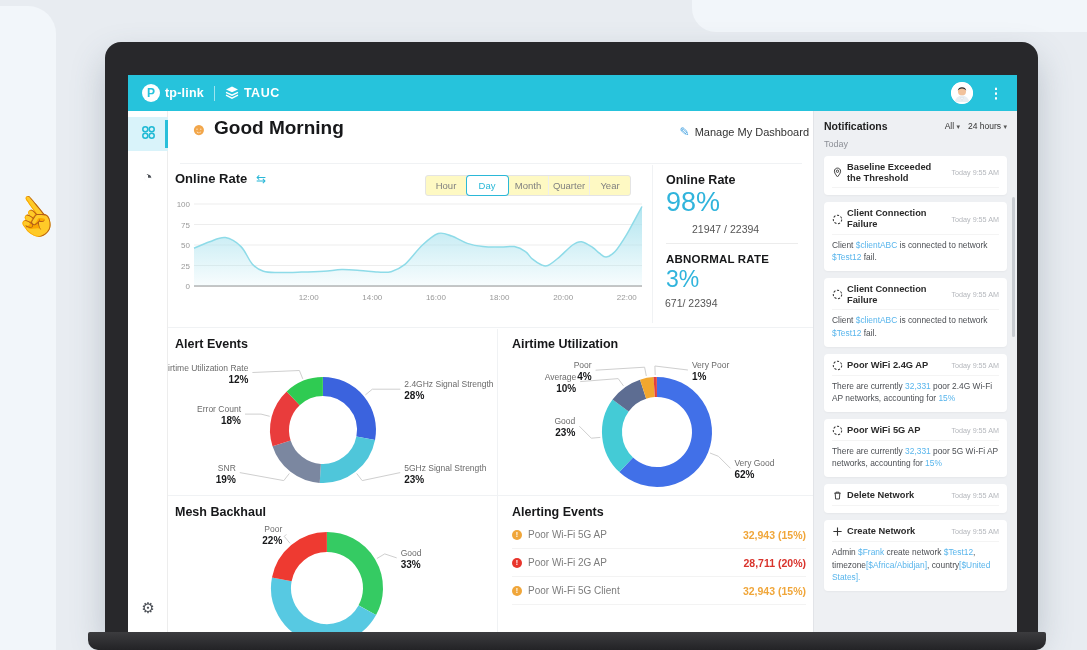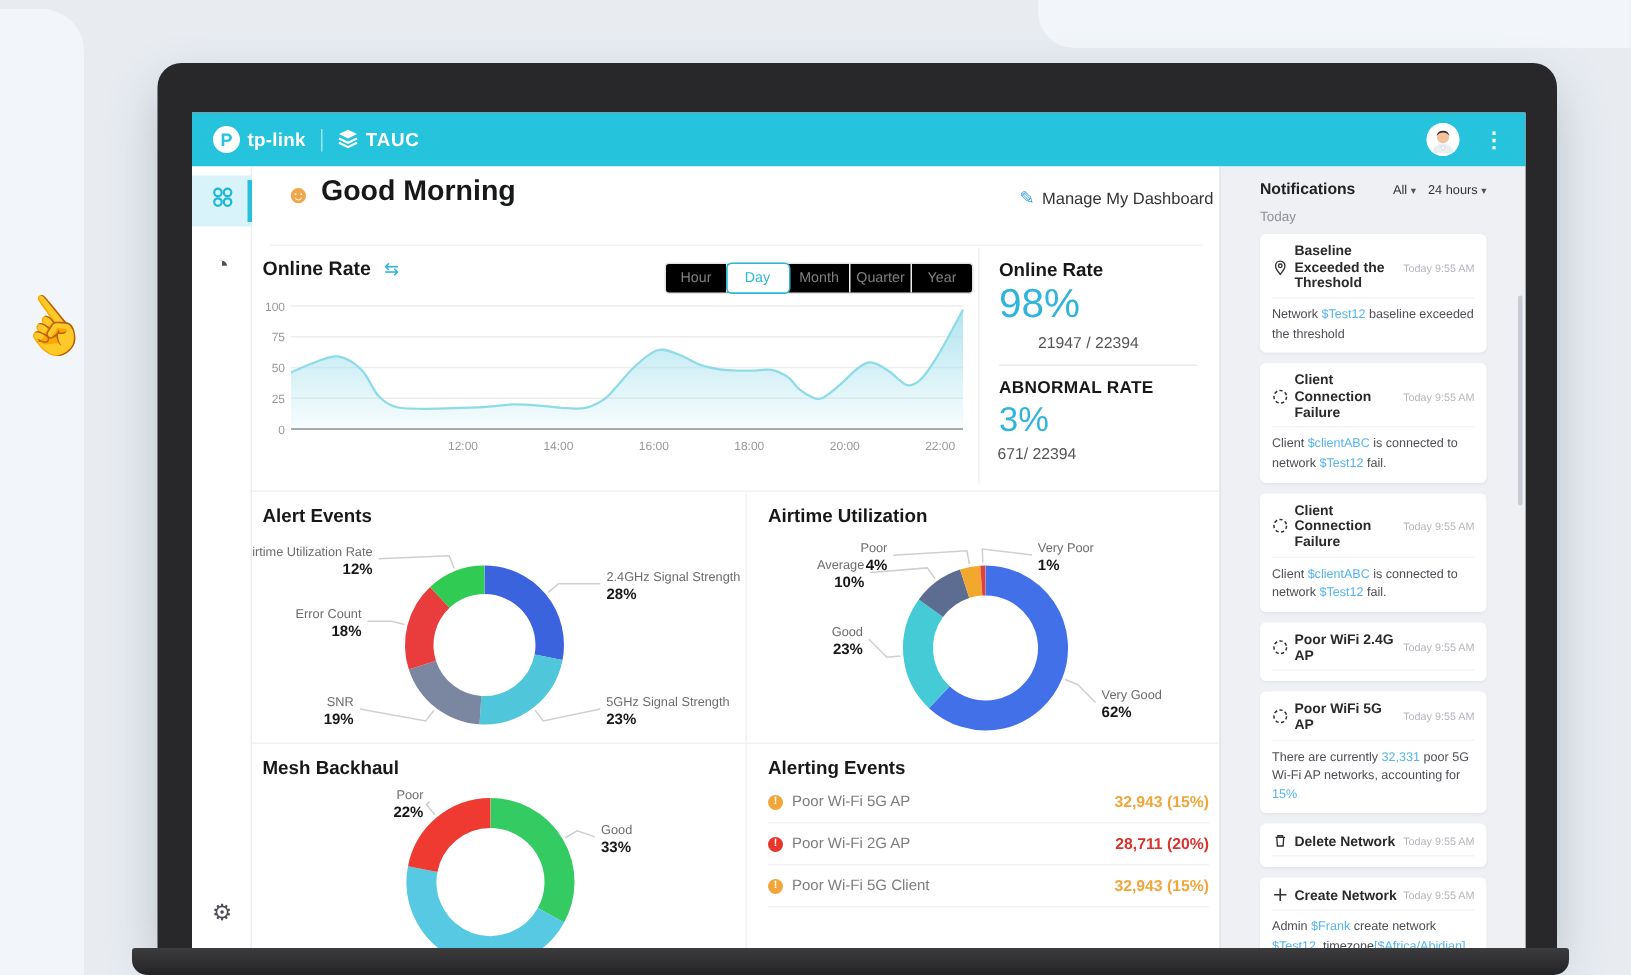--- a/index.html
+++ b/index.html
@@ -40,21 +40,21 @@
   .main{position:absolute;left:40px;top:36px;width:645px;height:521px;background:#fff;}
   .smiley{position:absolute;left:22px;top:9px;font-size:17px;color:#f2a64a;}
   .greeting{position:absolute;left:46px;top:6px;font-size:19px;font-weight:bold;color:#17181a;}
   .manage{position:absolute;right:4px;top:14px;font-size:11px;color:#333;cursor:pointer;}
   .manage .pencil{color:#3f9fe0;margin-right:5px;font-size:12px;}
   .hline{position:absolute;background:#f0f2f4;height:1px;}
   .vline{position:absolute;background:#f0f2f4;width:1px;}
 
   .or-title{position:absolute;left:7px;top:60px;font-size:13px;font-weight:bold;color:#17181a;}
   .swap{position:absolute;left:88px;top:61px;font-size:12px;color:#2bb8d8;}
-  .tabs{position:absolute;left:275px;top:64px;display:flex;border:1px solid #e4e4e4;border-radius:3px;background:#000000;}
+  .tabs{position:absolute;left:257px;top:64px;display:flex;border:1px solid #e4e4e4;border-radius:3px;background:#fef9c3;}
   .tab{width:40px;height:19px;line-height:19px;text-align:center;font-size:9.5px;color:#808080;
        border-right:1px solid #eee;cursor:pointer;}
   .tab:last-child{border-right:none;}
   .tab.active{color:#2bb8d8;box-shadow:0 0 0 1px #2bb8d8;border-radius:3px;z-index:2;background:#fff;border-right-color:transparent;}
 
   .chart-svg{position:absolute;left:0;top:85px;}
   .stat-div{position:absolute;left:484px;top:54px;height:158px;width:1px;background:#f0f2f4;}
   .st-label{position:absolute;left:498px;top:62px;font-size:12.5px;font-weight:bold;color:#17181a;}
   .st-val{position:absolute;left:498px;top:76px;font-size:27px;color:#30b4dc;}
   .st-det{position:absolute;left:524px;top:112px;font-size:10.5px;color:#555;}
@@ -71,21 +71,21 @@
 
   .ae-list{position:absolute;left:344px;top:410px;width:294px;}
   .ae-row{display:flex;align-items:center;height:27px;border-bottom:1px solid #f3f3f3;}
   .ae-dot{width:10px;height:10px;border-radius:50%;margin-right:6px;color:#fff;font-size:7px;font-weight:bold;
           display:flex;align-items:center;justify-content:center;flex:0 0 auto;}
   .ae-label{font-size:10px;color:#7d7d7d;flex:1;}
   .ae-val{font-size:10.5px;font-weight:bold;}
 
   
   .notif{position:absolute;left:685px;top:36px;width:204px;height:528px;background:#eef0f3;
-         border-left:1px solid #e2e4e8;box-sizing:border-box;padding:9px 26px;overflow:hidden;}
+         border-left:1px solid #e2e4e8;box-sizing:border-box;padding:9px 10px;overflow:hidden;}
   .nf-head{display:flex;align-items:center;}
   .nf-title{font-size:10.5px;font-weight:bold;color:#222;flex:1;}
   .nf-filter{font-size:8.5px;color:#333;margin-left:8px;cursor:pointer;}
   .caret{font-size:7px;color:#555;}
   .nf-group{font-size:9px;color:#8d9097;margin-top:7px;}
   .ncard{background:#fff;border-radius:4px;margin-top:7px;padding:6px 8px 7px;box-shadow:0 1px 2px rgba(0,0,0,.04);}
   .nhead{display:flex;align-items:center;border-bottom:1px solid #f4f4f4;padding-bottom:4px;}
   .nicon{width:15px;flex:0 0 auto;color:#333;display:flex;align-items:center;}
   .ntitle{font-size:9.3px;font-weight:bold;color:#2a2a2a;flex:1;line-height:1.15;}
   .ntime{font-size:7.2px;color:#b4b7bc;margin-left:4px;white-space:nowrap;text-align:center;}
@@ -298,21 +298,20 @@
           <div class="nhead">
             <span class="nicon">
                 <svg width="11" height="11" viewBox="0 0 12 12" fill="none" stroke="#333" stroke-width="1">
                   <path d="M6 1.2C4 1.2 2.6 2.7 2.6 4.6 2.6 7 6 10.8 6 10.8S9.4 7 9.4 4.6C9.4 2.7 8 1.2 6 1.2Z"></path>
                   <circle cx="6" cy="4.6" r="1.3"></circle>
                 </svg>
               </span>
             <span class="ntitle">Baseline Exceeded the Threshold</span>
             <span class="ntime">Today 9:55 AM</span>
           </div>
-          <div class="nbody"><span>Network </span><span class="nlink">$Test12</span><span> baseline exceeded the threshold</span></div>
         </div>
 
         <div class="ncard">
           <div class="nhead">
             <span class="nicon">
                 <svg width="11" height="11" viewBox="0 0 12 12" fill="none" stroke="#333" stroke-width="1.1">
                   <circle cx="6" cy="6" r="4.6" stroke-dasharray="2.4 1.7"></circle>
                 </svg>
               </span>
             <span class="ntitle">Client Connection Failure</span>
@@ -337,20 +336,21 @@
         <div class="ncard">
           <div class="nhead">
             <span class="nicon">
                 <svg width="11" height="11" viewBox="0 0 12 12" fill="none" stroke="#333" stroke-width="1.1">
                   <circle cx="6" cy="6" r="4.6" stroke-dasharray="2.4 1.7"></circle>
                 </svg>
               </span>
             <span class="ntitle">Poor WiFi 2.4G AP</span>
             <span class="ntime">Today 9:55 AM</span>
           </div>
+          <div class="nbody"><span>There are currently </span><span class="nlink">32,331</span><span> poor 2.4G Wi-Fi AP networks, accounting for </span><span class="nlink">15%</span></div>
         </div>
 
         <div class="ncard">
           <div class="nhead">
             <span class="nicon">
                 <svg width="11" height="11" viewBox="0 0 12 12" fill="none" stroke="#333" stroke-width="1.1">
                   <circle cx="6" cy="6" r="4.6" stroke-dasharray="2.4 1.7"></circle>
                 </svg>
               </span>
             <span class="ntitle">Poor WiFi 5G AP</span>

